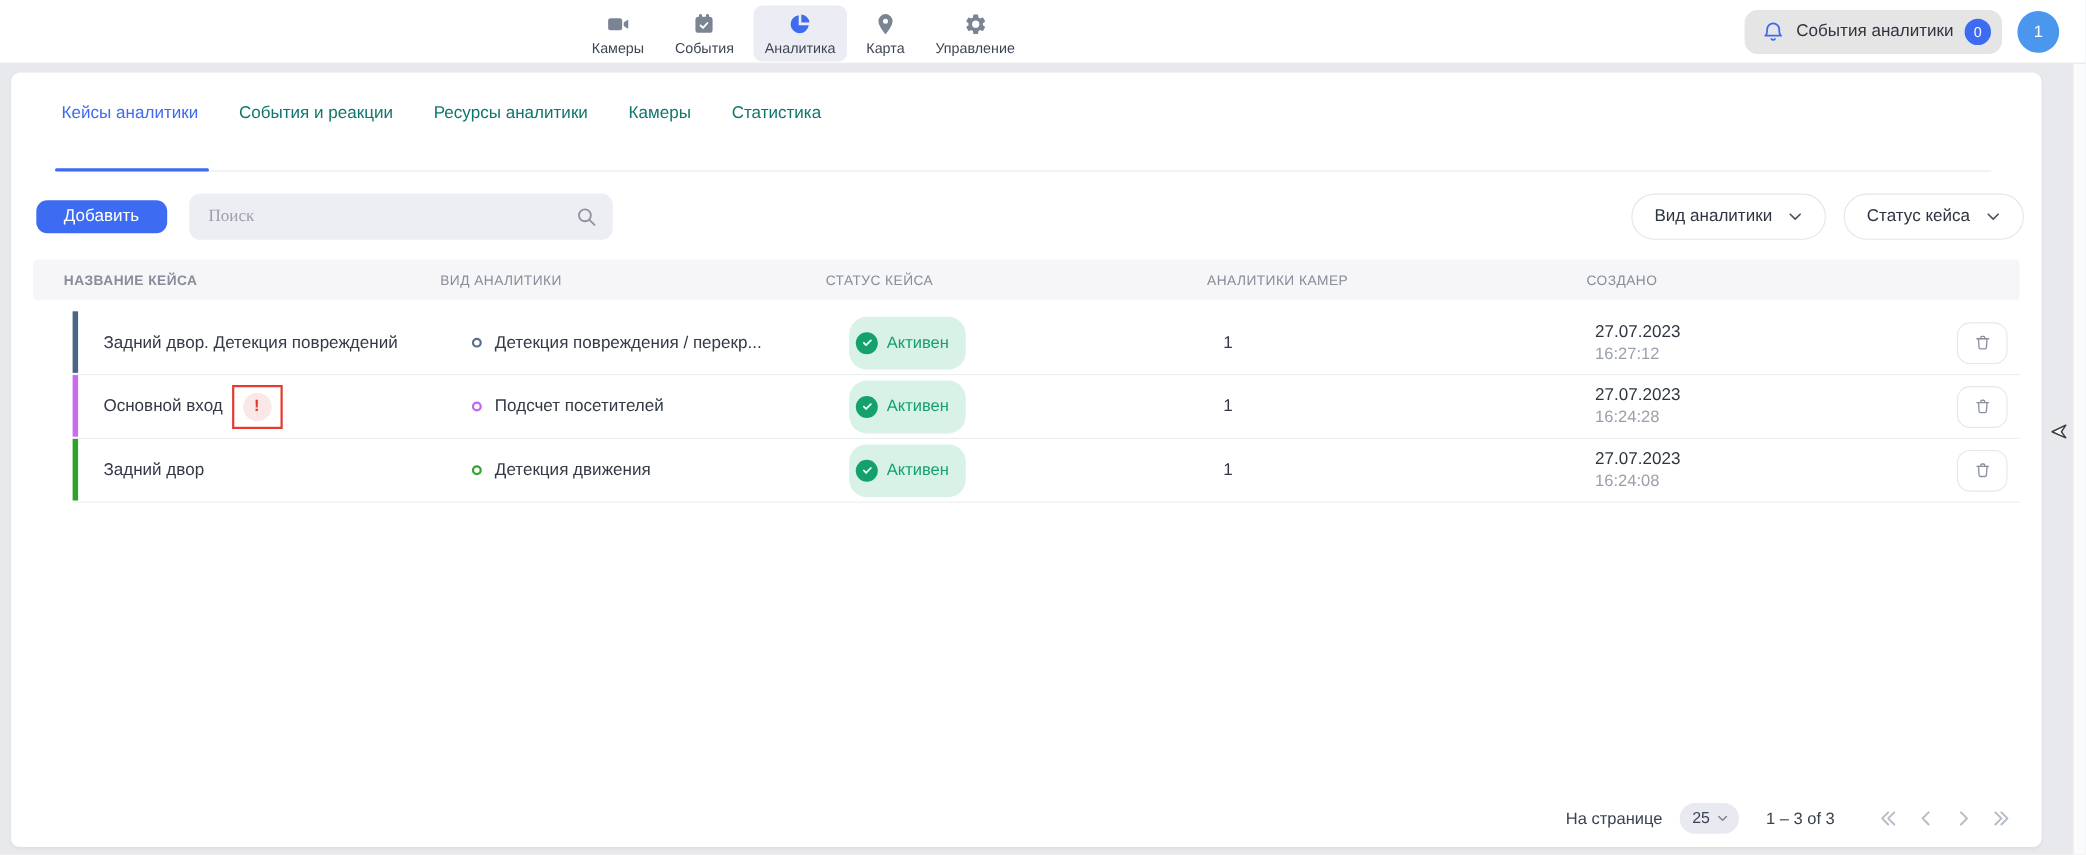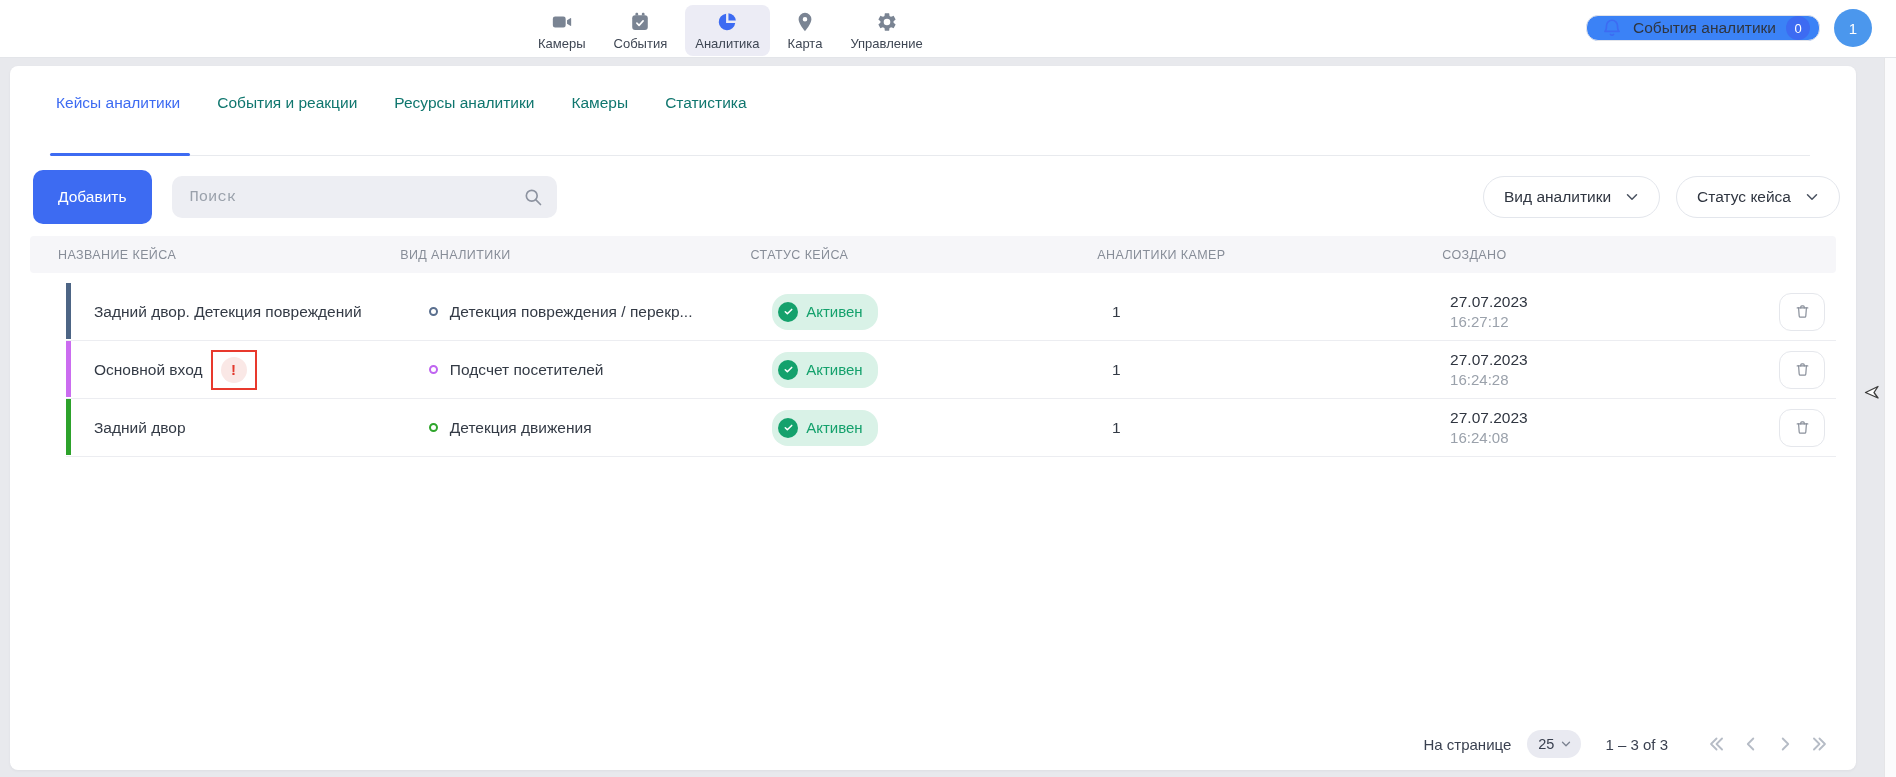--- a/index.html
+++ b/index.html
@@ -12,57 +12,57 @@
   }
   svg { display:block; }
 
   
   .topbar { position:absolute; top:0; left:0; right:0; height:58px; background:#fff; border-bottom:1px solid #e3e5e9; z-index:4; }
   .nav { position:absolute; left:528px; top:5px; display:flex; gap:8px; }
   .nav-item { display:flex; flex-direction:column; align-items:center; gap:3px; padding:6px 10px 5px; border-radius:8px; font-size:13px; color:#3e4653; cursor:pointer; }
   .nav-item.active { background:#ececf5; }
   .nav-item .ico { width:22px; height:22px; }
   .topbar-right { position:absolute; right:24px; top:9px; display:flex; align-items:center; gap:14px; }
-  .events-btn { display:flex; align-items:center; gap:10px; height:26px; padding:0 9px 0 14px; background:#3b82f6; border:1px solid #e2e4ea; border-radius:12px; font-size:15.5px; color:#2f3540; cursor:pointer; }
+  .events-btn { display:flex; align-items:center; gap:10px; height:40px; padding:0 9px 0 14px; background:#e5e5e5; border:1px solid #e2e4ea; border-radius:12px; font-size:15.5px; color:#2f3540; cursor:pointer; }
   .events-btn .bell { width:22px; height:22px; }
   .count-badge { min-width:24px; height:24px; border-radius:12px; background:#3d6bf2; color:#fff; font-size:13px; display:flex; align-items:center; justify-content:center; }
   .avatar { width:38px; height:38px; border-radius:50%; background:#4b97ed; color:#fff; font-size:15px; display:flex; align-items:center; justify-content:center; cursor:pointer; }
 
   
   .card { position:absolute; left:10px; top:66px; width:1846px; height:704px; background:#fff; border-radius:8px; box-shadow:0 1px 3px rgba(30,40,60,.05); }
 
   
   .tabs { position:absolute; left:46px; right:46px; top:28px; height:62px; display:flex; gap:37px; border-bottom:1px solid #e8eaee; }
   .tab { font-size:15.5px; color:#0f766e; align-self:flex-start; position:relative; height:100%; cursor:pointer; }
   .tab.active { color:#3d6bf2; }
   .tab.active::after { content:""; position:absolute; left:-6px; right:-10px; bottom:-1px; height:3px; border-radius:2px; background:#3d6bf2; }
 
   
   .toolbar { position:absolute; left:23px; right:16px; top:110px; height:42px; display:flex; align-items:center; }
-  .btn-add { height:54px; padding:0 25px; border:none; border-radius:10px; background:#3d6bf2; color:#fff; font-size:15.5px; font-family:inherit; cursor:pointer; }
+  .btn-add { height:30px; padding:0 25px; border:none; border-radius:10px; background:#3d6bf2; color:#fff; font-size:15.5px; font-family:inherit; cursor:pointer; }
   .search { margin-left:20px; width:385px; height:42px; background:#edeef3; border-radius:10px; display:flex; align-items:center; padding:0 14px 0 18px; }
-  .search input { flex:1; border:none; outline:none; background:transparent; font-size:15.5px; font-family:Liberation Mono, monospace; color:#0c4a6e; }
+  .search input { flex:1; border:none; outline:none; background:transparent; font-size:15.5px; font-family:Liberation Serif, serif; color:#0c4a6e; }
   .search input::placeholder { color:#9aa1ab; }
   .search .mag { width:20px; height:20px; }
   .toolbar .spacer { flex:1; }
   .filter-pill { display:flex; align-items:center; gap:12px; height:42px; padding:0 18px 0 20px; margin-left:16px; background:#fff; border:1px solid #e3e6ec; border-radius:21px; font-size:15.5px; color:#2f3540; cursor:pointer; }
   .chev { width:18px; height:18px; }
 
   
   .table { position:absolute; left:20px; right:20px; top:170px; }
   .tgrid { display:grid; grid-template-columns:20.5% 19.4% 19.2% 19.1% 18.6% 1fr; align-items:center; }
   .thead { background:#f6f6f9; border-radius:4px; height:37px; font-size:12.5px; letter-spacing:.4px; color:#878d98; }
-  .thead .hc:first-child { padding-left:28px; }
+  .thead .hc:first-child { padding-left:28px;font-weight:bold; }
   .tbody { margin-top:10px;padding-left:36px; }
   .trow { position:relative; height:58px; border-bottom:1px solid #ecedf1; cursor:pointer; }
   .accent { position:absolute; left:0; top:0; bottom:1px; width:5px; }
   .cell { font-size:15.5px; color:#333a45; display:flex; align-items:center; }
   .cell.name { padding-left:28px; }
   .ring { width:9px; height:9px; border:2px solid #888; border-radius:50%; margin-right:12px; flex:0 0 auto; }
-  .status-badge { display:inline-flex; align-items:center; gap:8px; height:36px; padding:0 15px 0 6px; border-radius:16px; background:#d9f2e7; color:#14a16c; font-size:15px; }
+  .status-badge { display:inline-flex; align-items:center; gap:8px; height:48px; padding:0 15px 0 6px; border-radius:16px; background:#d9f2e7; color:#14a16c; font-size:15px; }
   .status-badge .chk { width:20px; height:20px; border-radius:50%; background:#14a16c; display:flex; align-items:center; justify-content:center; }
   .chk svg { width:11px; height:11px; }
   .created .date { font-size:15.5px; color:#2f3540; line-height:20px; }
   .created .time { font-size:15px; color:#9aa1ab; line-height:20px; }
   .cell.created { display:block; }
   .cell.actions { justify-content:flex-end; padding-right:24px; }
   .trash-btn { width:46px; height:38px; background:#fff; border:1px solid #e5e7ec; border-radius:12px; display:flex; align-items:center; justify-content:center; cursor:pointer; }
   .trash-btn svg { width:17px; height:17px; }
 
   

